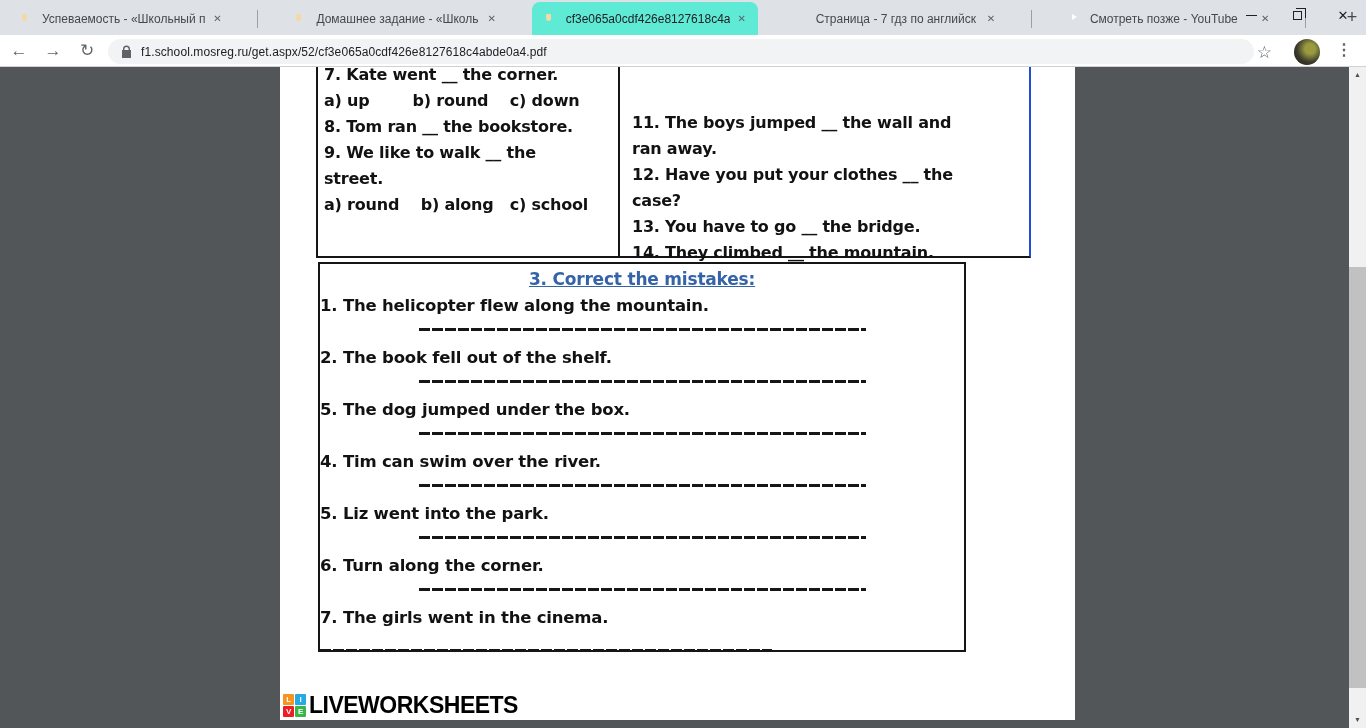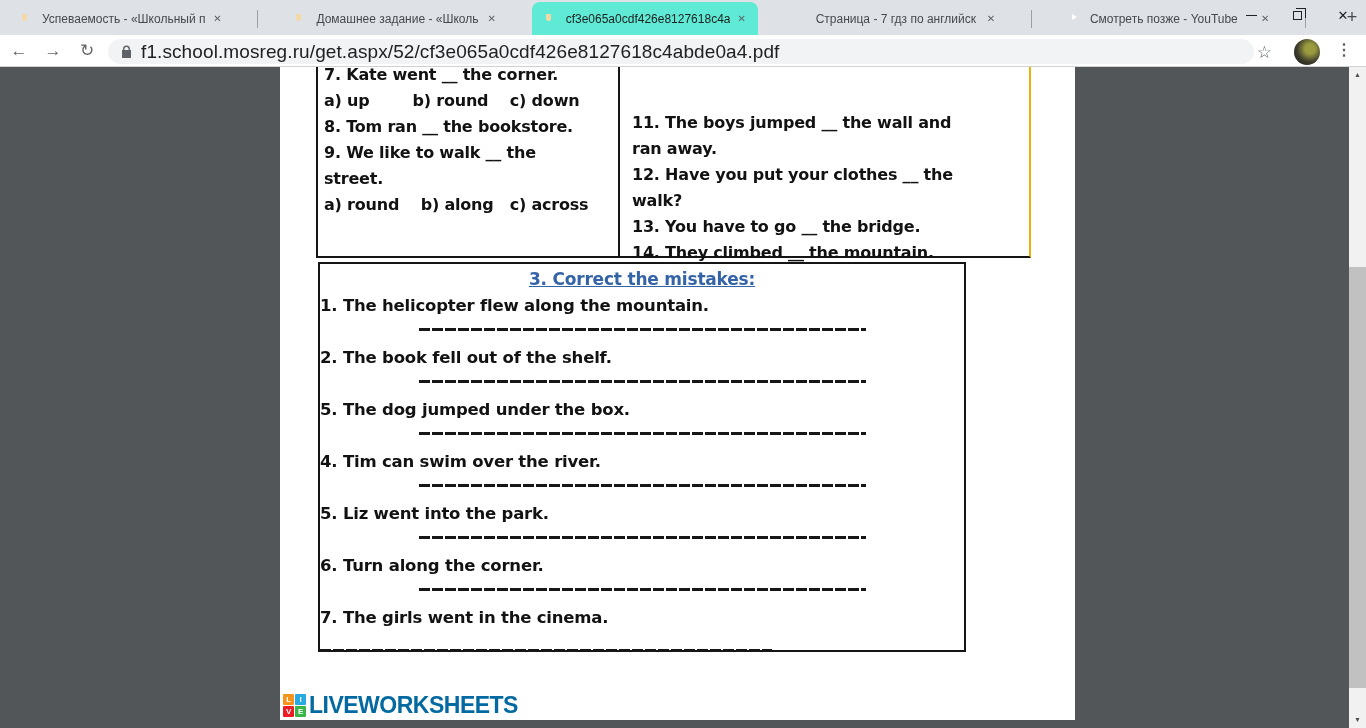--- a/index.html
+++ b/index.html
@@ -38,35 +38,35 @@
   .close-glyph { font-size:13px; }
 
   
   .toolbar { position:absolute; top:35px; left:0; width:1366px; height:32px; background:#ffffff;
              border-bottom:1px solid #cfd1d4; display:flex; align-items:center; }
   .nav-btn { width:30px; height:28px; text-align:center; line-height:28px; font-size:17px;
              color:#636669; margin-left:4px; border-radius:50%; }
   .omnibox { position:absolute; left:108px; top:4px; width:1146px; height:25px; background:#f1f3f4;
              border-radius:13px; display:flex; align-items:center; padding-left:13px; }
   .lock-icon { margin-right:9px; display:flex; }
-  .url-text { font-size:19px; color:#202124; letter-spacing:0.1px; }
+  .url-text { font-size:12px; color:#202124; letter-spacing:0.1px; }
   .star-btn { position:absolute; right:94px; top:7px; font-size:17px; color:#5f6368; }
   .avatar { position:absolute; right:46px; top:4px; width:26px; height:26px; border-radius:50%;
             background:radial-gradient(circle at 62% 38%, #9a9b3f 0 22%, #3c3b2c 58%, #191916 100%); }
   .menu-btn { position:absolute; right:14px; top:5px; font-size:16px; color:#5f6368; font-weight:bold; }
 
   
   .viewer { position:absolute; top:67px; left:0; width:1349px; height:661px; background:#525659; }
   .page { position:absolute; left:280px; top:0; width:795px; height:653px; background:#ffffff;
           overflow:hidden; color:#121212; font-family:"DejaVu Sans", sans-serif; font-weight:700;
           letter-spacing:-0.2px; }
 
   
   .ex2 { position:absolute; left:36px; top:-12px; width:715px; height:203px;
-         border-left:2px solid #151515; border-right:2px solid #eab308; border-bottom:2px solid #151515; }
+         border-left:2px solid #151515; border-right:2px solid #1d4ed8; border-bottom:2px solid #151515; }
   .ex2-divider { position:absolute; left:300px; top:0; bottom:0; width:0; border-left:2px solid #151515; }
   .ex2-left  { position:absolute; left:6px;  top:7px; width:292px; }
   .ex2-right { position:absolute; left:314px; top:7px; width:370px;margin-top:48px; }
   .wline { height:26px; line-height:26px; font-size:16px; white-space:pre; }
 
   
   .ex3 { position:absolute; left:38px; top:195px; width:648px; height:390px; border:2px solid #151515; }
   .ex3-title { margin-top:3px; text-align:center; font-size:17px; color:#3463a8;
                text-decoration:underline; height:26px; line-height:24px; }
   .ex3-row { height:52px; text-align:left; }
@@ -76,21 +76,21 @@
   .uline-last { position:absolute; left:0px; bottom:-2px; width:452px; height:3px; margin:0;
                 background:repeating-linear-gradient(90deg,#161616 0 11px,transparent 11px 13px); }
 
   
   .lws { position:absolute; left:3px; top:625px; display:flex; align-items:center; }
   .lws-grid { width:23px; height:23px; display:grid; grid-template-columns:11px 11px;
               grid-template-rows:11px 11px; gap:1px; margin-right:3px; }
   .lws-tile { color:#fff; font-size:8px; font-weight:700; text-align:center; line-height:11px;
               font-family:"Liberation Sans",sans-serif; border-radius:1px; }
   .t0 { background:#f7941d; } .t1 { background:#27aae1; } .t2 { background:#ee1c25; } .t3 { background:#39b54a; }
-  .lws-text { font-size:23px; font-weight:700; color:#0369a1; letter-spacing:-0.5px;
+  .lws-text { font-size:23px; font-weight:700; color:#000000; letter-spacing:-0.5px;
               font-family:"Liberation Sans",sans-serif; }
 
   
   .scrollbar { position:absolute; top:67px; right:0; width:17px; height:661px; background:#f1f1f1; }
   .sb-arrow { position:absolute; left:0; width:17px; height:16px; text-align:center;
               font-size:7px; line-height:16px; color:#505050; }
   .sb-up { top:0; } .sb-down { bottom:0; }
   .sb-thumb { position:absolute; left:0; top:200px; width:17px; height:421px; background:#c1c1c1; }
 </style>
 </head>
@@ -169,27 +169,27 @@
   <div class="page">
 
     <div class="ex2">
       <div class="ex2-divider"></div>
       <div class="ex2-left">
         <div class="wline">7. Kate went __ the corner.</div>
         <div class="wline">a) up        b) round    c) down</div>
         <div class="wline">8. Tom ran __ the bookstore.</div>
         <div class="wline">9. We like to walk __ the</div>
         <div class="wline">street.</div>
-        <div class="wline">a) round    b) along   c) across</div>
+        <div class="wline">a) round    b) along   c) school</div>
       </div>
       <div class="ex2-right">
         <div class="wline">11. The boys jumped __ the wall and</div>
         <div class="wline">ran away.</div>
         <div class="wline">12. Have you put your clothes __ the</div>
-        <div class="wline">walk?</div>
+        <div class="wline">case?</div>
         <div class="wline">13. You have to go __ the bridge.</div>
         <div class="wline">14. They climbed __ the mountain.</div>
       </div>
     </div>
 
     <div class="ex3">
       <div class="ex3-title">3. Correct the mistakes:</div>
 
       <div class="ex3-row">
         <div class="ex3-sentence">1. The helicopter flew along the mountain.</div>

